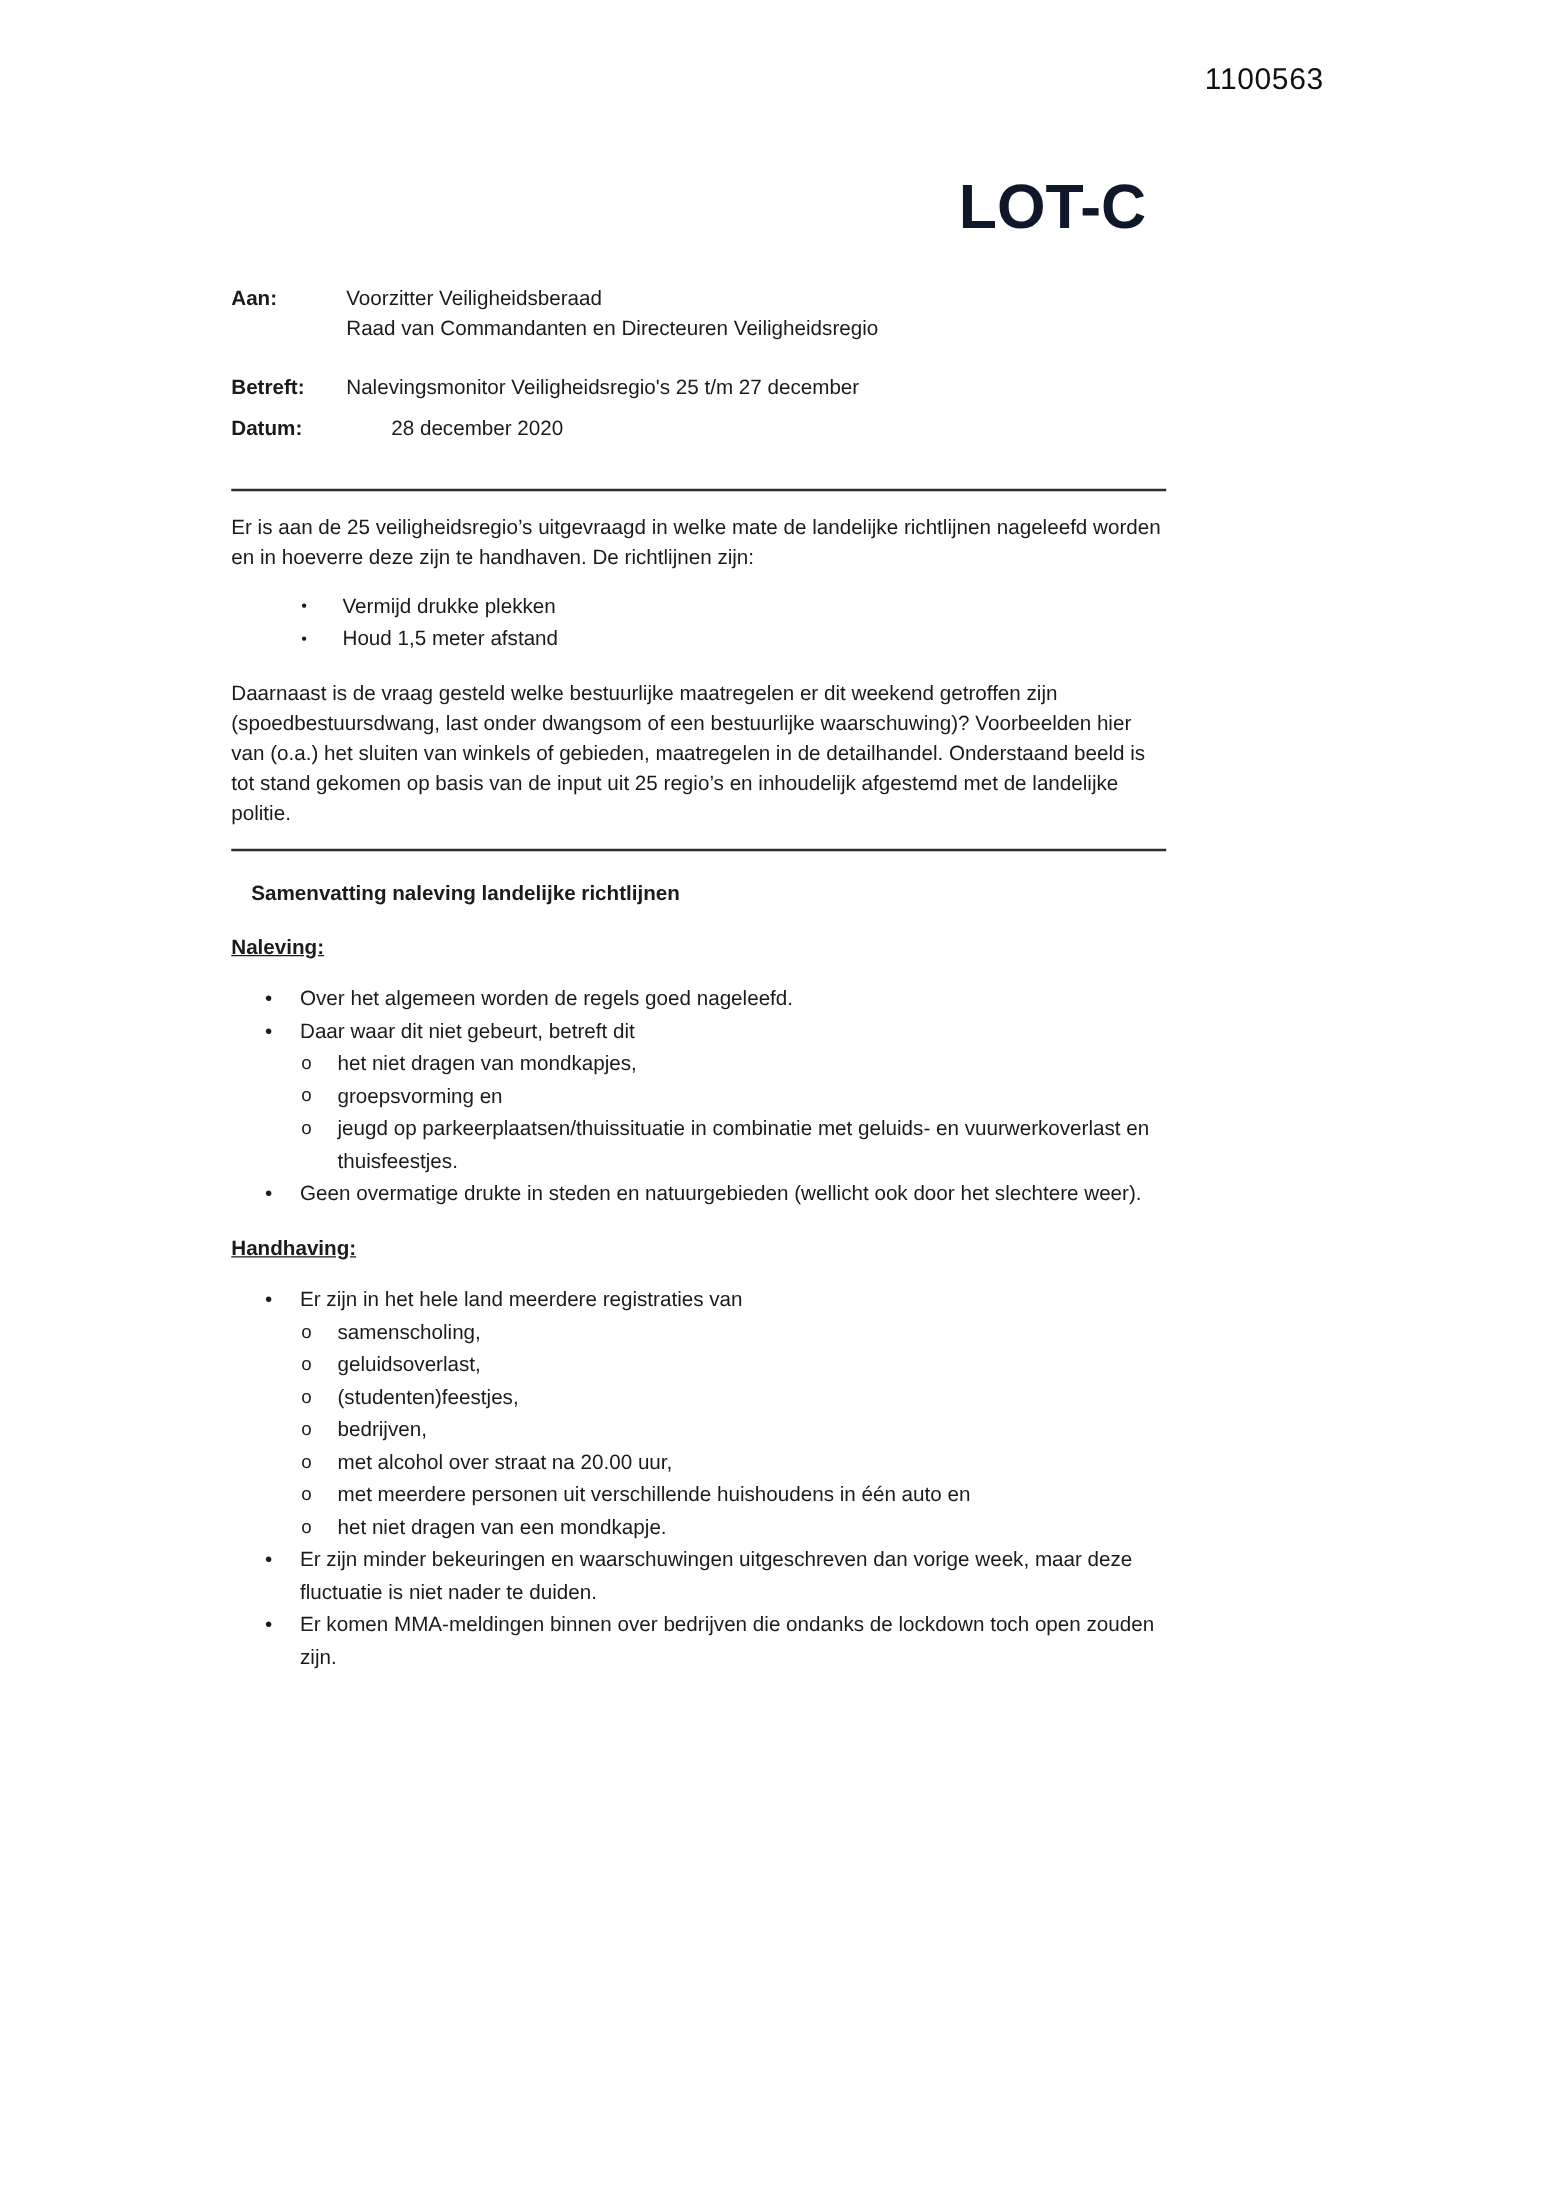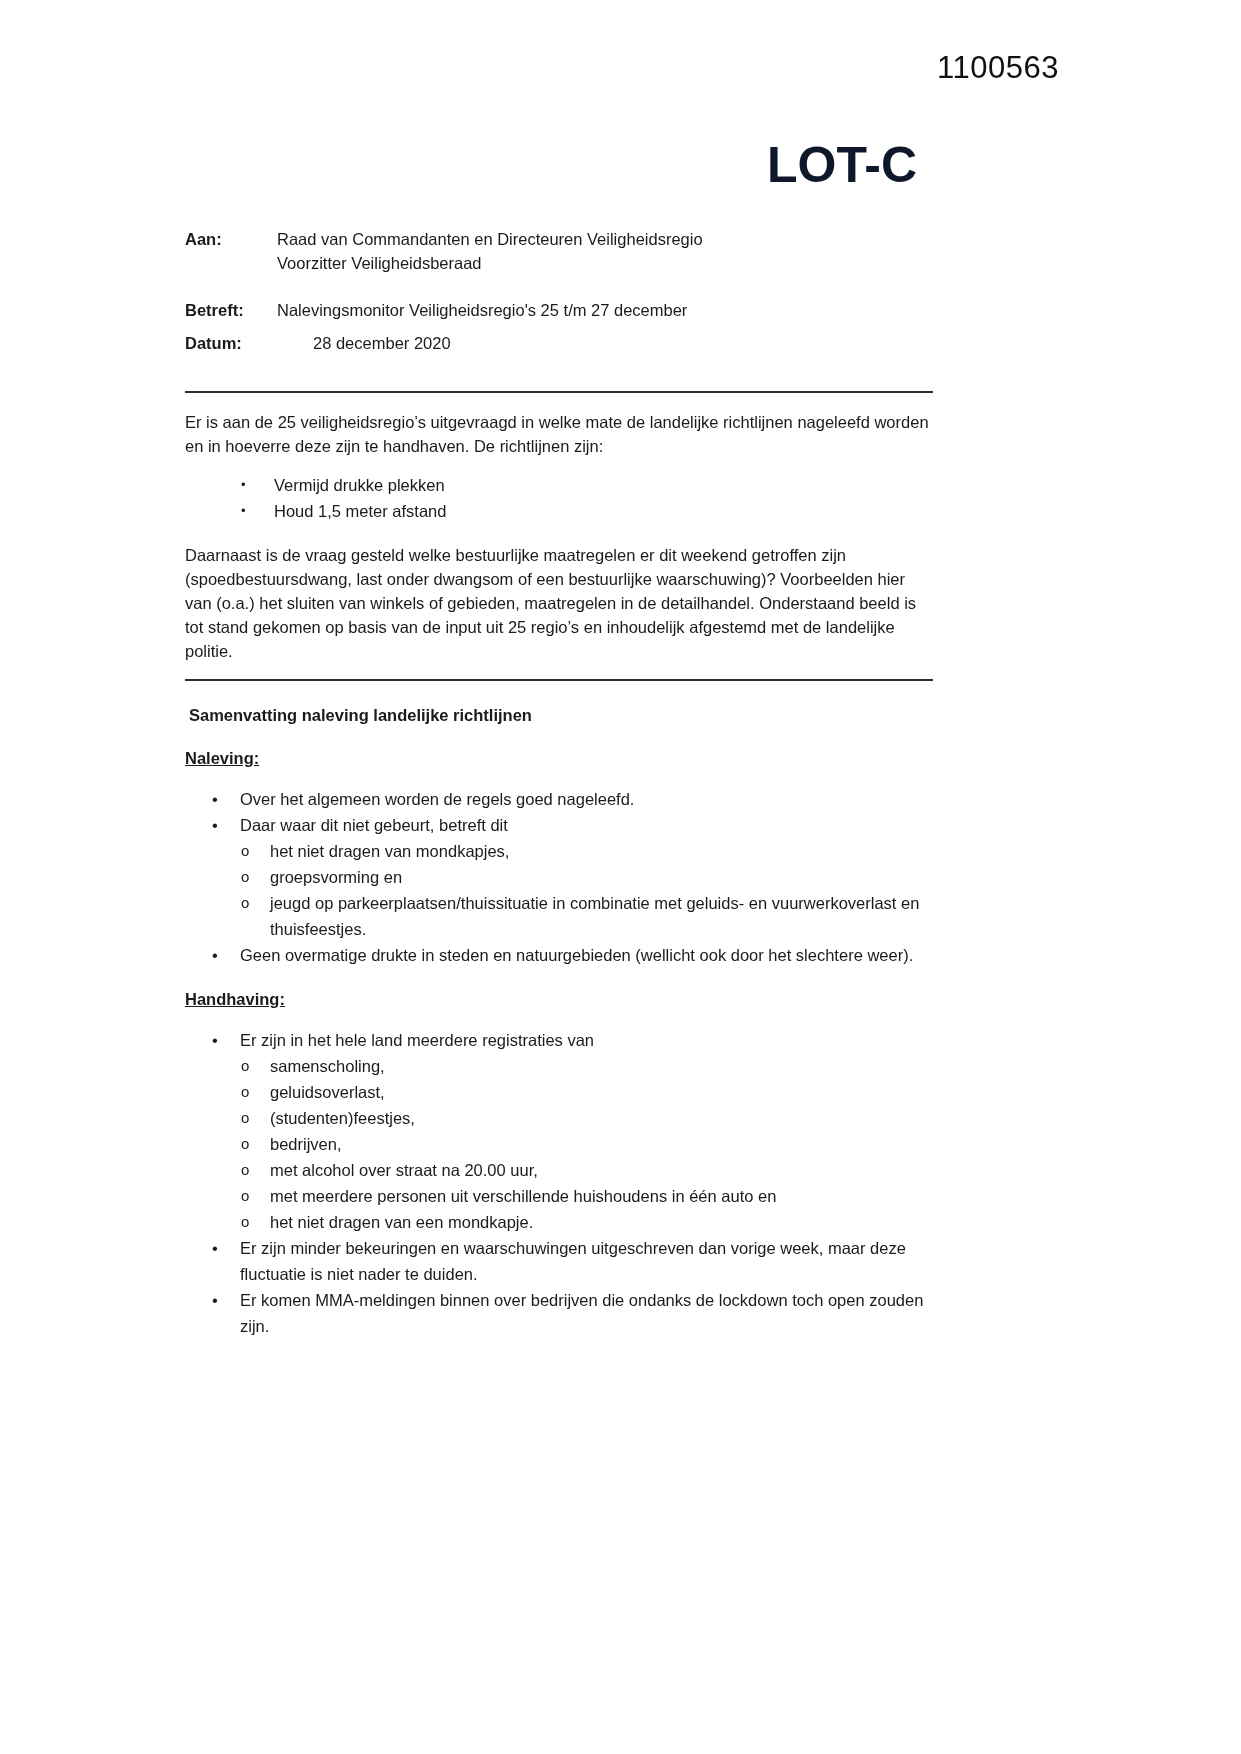--- a/index.html
+++ b/index.html
@@ -7,21 +7,21 @@
     position:relative;
     width:1241px; height:1754px;
     margin:0 auto;
     background:#ffffff;
     font-family:"Liberation Sans", sans-serif;
     color:#1b1b1b;
     overflow:hidden;
   }
   .doc-number {
     position:absolute; top:50px; right:182px;
-    font-size:31px; letter-spacing:0.5px; color:#111;
+    font-size:24px; letter-spacing:0.5px; color:#111;
   }
   .logo {
     position:absolute; top:136px; right:324px;
     font-size:50px; font-weight:bold; letter-spacing:0px;
     color:#0f172a;
   }
   .content {
     position:absolute; left:185px; top:12px;
     width:748px;
     font-size:16.5px; line-height:24px;
@@ -53,42 +53,42 @@
   .p1 { margin-top:17px; }
   .p2 { margin-top:19px; }
   
   .li { display:flex; line-height:26px; }
   .li .marker { text-align:left; }
   .li .text { flex:1; }
   .guide-list { margin-top:14px; }
   .guide-list .marker { flex:0 0 33px; margin-left:56px; font-size:13px; }
   .lvl1 .marker { flex:0 0 28px; margin-left:27px; }
   .lvl2 .marker { flex:0 0 29px; margin-left:56px; font-size:15px; }
-  .section-title { font-weight:bold; margin:4px; margin-top:22px; }
+  .section-title { font-weight:bold; margin:16px; margin-top:22px; }
   .sub-heading { font-weight:bold; margin:0; margin-top:19px;text-decoration:underline; }
   .list-block { margin-top:16px; }
 </style>
 </head>
 <body>
 
 <div class="page">
 
   <div class="doc-number">1100563</div>
 
   <div class="logo">LOT-C</div>
 
   <div class="content">
 
     <div class="memo">
 
       <div class="memo-row">
         <div class="memo-label">Aan:</div>
         <div class="memo-value">
+          <div>Voorzitter Veiligheidsberaad</div>
           <div>Raad van Commandanten en Directeuren Veiligheidsregio</div>
-          <div>Voorzitter Veiligheidsberaad</div>
         </div>
       </div>
 
 
       <div class="memo-row row-betreft">
         <div class="memo-label">Betreft:</div>
         <div class="memo-value">Nalevingsmonitor Veiligheidsregio's 25 t/m 27 december</div>
       </div>
 
       <div class="memo-row row-datum">

